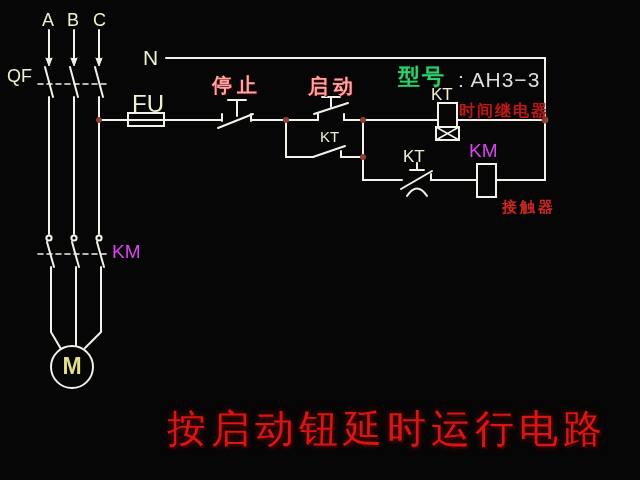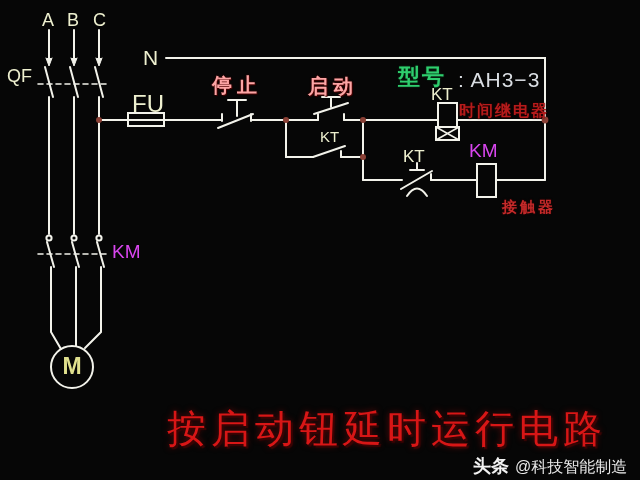--- a/index.html
+++ b/index.html
@@ -143,18 +143,14 @@
   <div class="model-row" style="position:absolute;left:398px;top:62px;align-items:flex-end;">
     <span class="model-green">型号</span>
     <span class="model-val">: AH3−3</span>
   </div>
 
   <div class="lbl note-red" style="left:459px;top:103px;font-size:16px;color:#b51b1b;letter-spacing:2px;">时间继电器</div>
   <div class="lbl note-red" style="left:458px;top:199px;font-size:15px;color:#c42a2a;letter-spacing:3px;margin-left:44px;">接触器</div>
 
   <div class="title">按启动钮延时运行电路</div>
 
-  <div class="watermark">
-    <span class="wm-brand">头条</span>
-    <span class="wm-handle">@科技智能制造</span>
-  </div>
 
 </div>
 
 </body></html>

